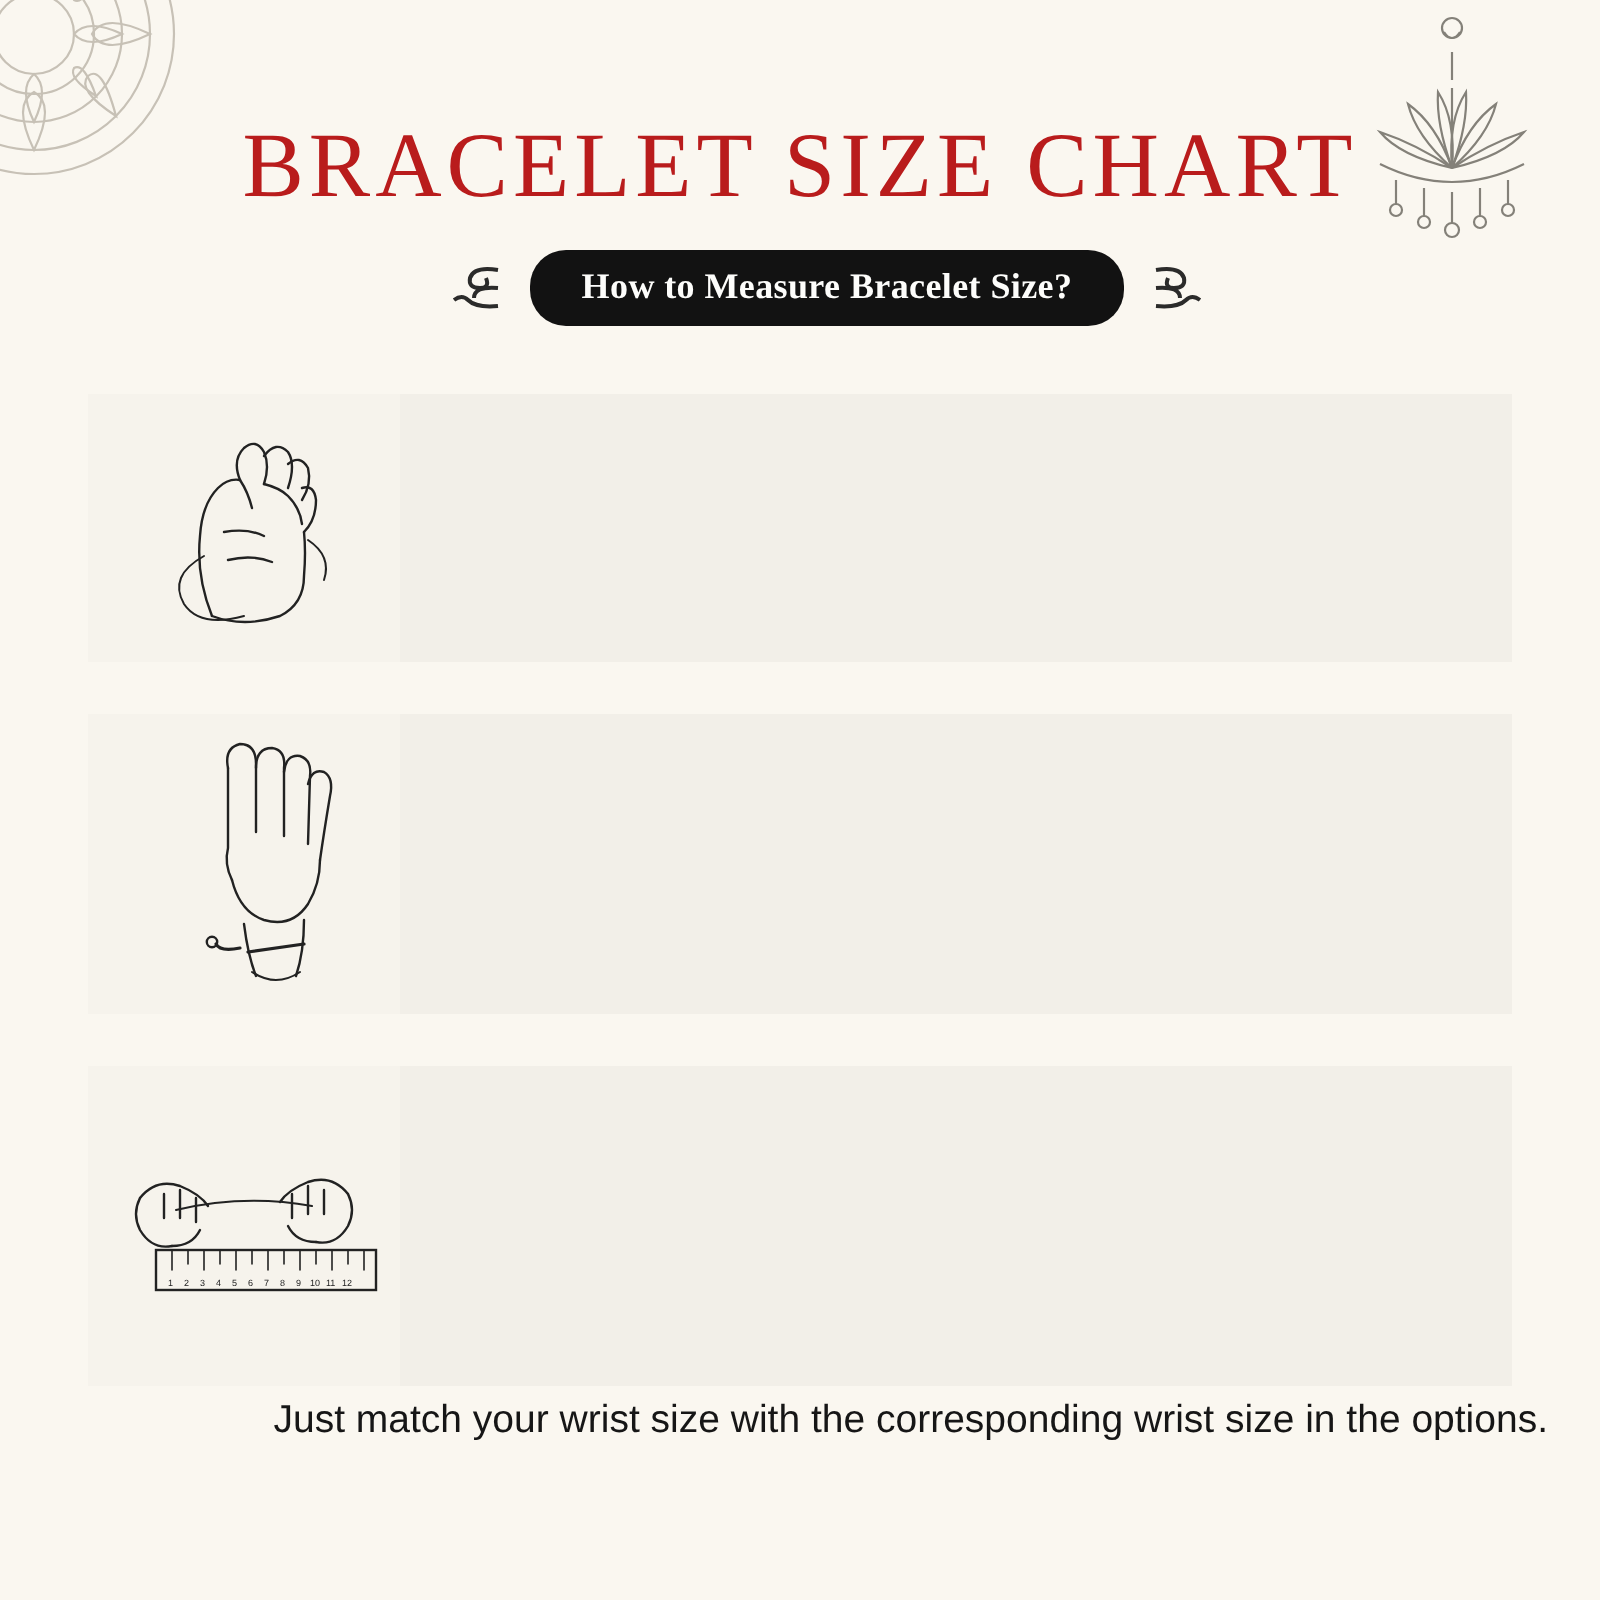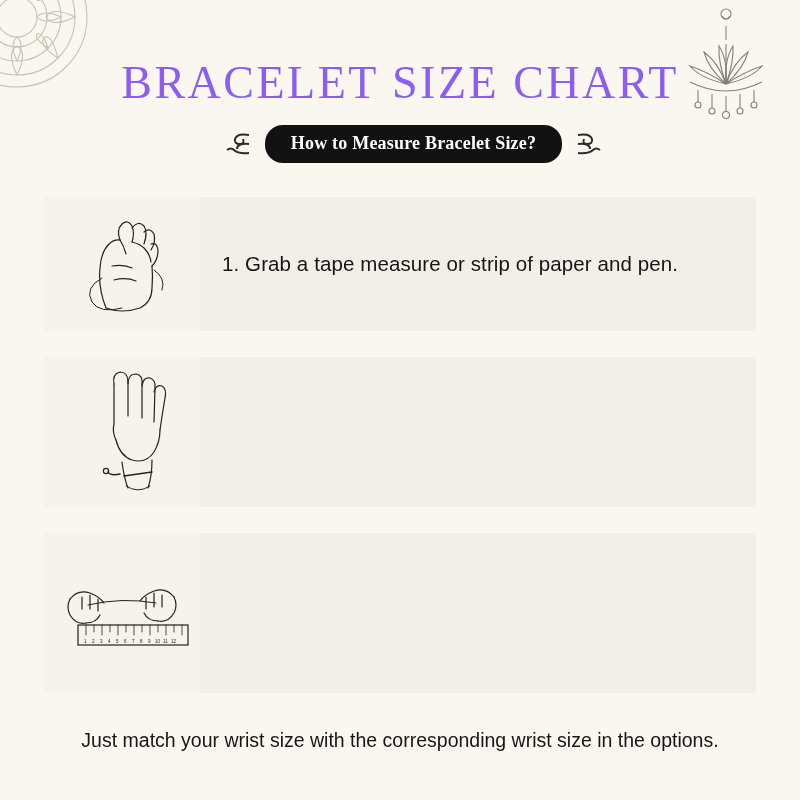--- a/index.html
+++ b/index.html
@@ -37,21 +37,21 @@
   }
 
   
   .title {
     text-align: center;
     font-family: "Liberation Serif", serif;
     font-size: 46px;
     letter-spacing: 2.5px;
     font-weight: 400;
     margin: 56px 0 0 0;
-    color: #8b5cf6;
+    color: #b91c1c;
   }
 
   .subtitle-row {
     display: flex;
     align-items: center;
     justify-content: center;
     gap: 12px;
     margin-top: 16px;
     padding-left: 27px;
   }
@@ -103,24 +103,24 @@
     font-size: 20.5px;
     line-height: 1.48;
     color: #161616;
     letter-spacing: 0.1px;
   }
   .step-1 .step-img, .step-1 { height: 134px; }
   .step-2 .step-img, .step-2 { height: 150px; }
   .step-3 .step-img, .step-3 { height: 160px; }
 
   .footer {
-    text-align: center;
+    text-align: right;
     font-size: 19.5px;
     color: #161616;
-    margin-top: 36px;
+    margin-top: 6px;
     padding: 0 26px;
   }
 </style>
 </head>
 <body>
 
 <svg class="mandala" viewBox="0 0 150 150">
   <g stroke="#8a8070" fill="none" stroke-width="1.1">
     <circle cx="75" cy="75" r="20"></circle>
     <circle cx="75" cy="75" r="30"></circle>
@@ -212,21 +212,20 @@
           <path d="M58 36 Q62 42 64 50"></path>
           <path d="M44 104 Q60 110 78 104 Q90 98 90 84 Q91 72 90 62"></path>
           <path d="M50 62 Q62 60 70 64"></path>
           <path d="M52 76 Q64 73 74 77"></path>
 
           <path d="M40 74 Q22 84 30 98 Q38 110 60 104" stroke-width="1"></path>
           <path d="M92 66 Q104 74 100 86" stroke-width="1"></path>
         </g>
       </svg>
     </div>
-    <div class="step-text">1. Grab a tape measure or strip of paper and pen.</div>
   </div>
 
   <div class="step step-2">
     <div class="step-img">
       <svg width="120" height="136" viewBox="0 0 120 136">
         <g stroke="#222" fill="none" stroke-width="1.2" stroke-linecap="round">
           <path d="M52 20 Q50 10 58 8 Q66 8 66 18 L66 52"></path>
           <path d="M66 20 Q66 10 74 10 Q81 11 80 20 L80 54"></path>
           <path d="M80 22 Q81 13 88 14 Q94 16 93 24 L92 58"></path>
           <path d="M92 28 Q94 20 100 22 Q105 25 103 34 Q100 52 98 66"></path>

